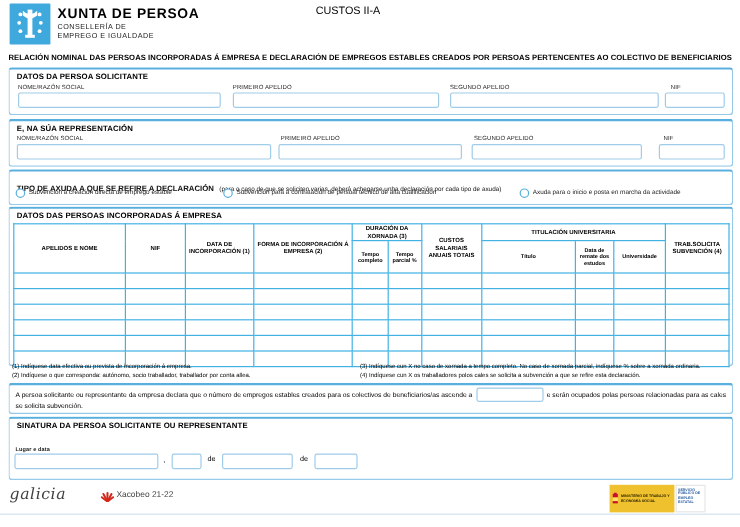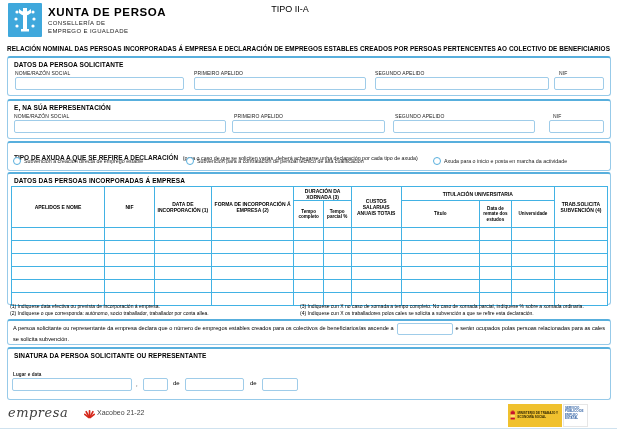--- a/index.html
+++ b/index.html
@@ -49,21 +49,21 @@
       <circle cx="25" cy="9" r="1.6" fill="#ffffff"></circle>
       <circle cx="8" cy="16" r="1.6" fill="#ffffff"></circle>
       <circle cx="26" cy="16" r="1.6" fill="#ffffff"></circle>
       <circle cx="9" cy="23" r="1.6" fill="#ffffff"></circle>
       <circle cx="25" cy="23" r="1.6" fill="#ffffff"></circle>
     </svg>
   </div>
   <div class="brand-big" style="left:48px;top:6px;">XUNTA DE PERSOA</div>
   <div class="brand-small" style="left:48px;top:20px;">CONSELLERÍA DE</div>
   <div class="brand-small" style="left:48px;top:28px;">EMPREGO E IGUALDADE</div>
-  <div class="anexo" style="left:240px;top:4px;width:100px;">TIPO II-A</div>
+  <div class="anexo" style="left:240px;top:4px;width:100px;">CUSTOS II-A</div>
 
   <div class="form-title" style="top:45px;">RELACIÓN NOMINAL DAS PERSOAS INCORPORADAS Á EMPRESA E DECLARACIÓN DE EMPREGOS ESTABLES CREADOS POR PERSOAS PERTENCENTES AO COLECTIVO DE BENEFICIARIOS</div>
 
   <div class="section" style="left:7px;top:56px;width:602px;height:37px;">
     <div class="sec-title" style="left:6px;top:3px;">DATOS DA PERSOA SOLICITANTE</div>
     <div class="lbl" style="left:7px;top:12px;">NOME/RAZÓN SOCIAL</div>
     <div class="lbl" style="left:186px;top:12px;">PRIMEIRO APELIDO</div>
     <div class="lbl" style="left:367px;top:12px;">SEGUNDO APELIDO</div>
     <div class="lbl" style="left:551px;top:12px;">NIF</div>
     <input class="ibox" style="left: 7px; top: 19px; width: 169px;">
@@ -241,21 +241,21 @@
     <div class="lbl" style="left:5px;top:23px;font-weight:bold;font-size:4.6px;">Lugar e data</div>
     <input class="ibox" style="left: 4px; top: 29px; width: 120px;">
     <div class="sig-de" style="left:128px;top:32px;">,</div>
     <input class="ibox" style="left: 135px; top: 29px; width: 25px;">
     <div class="sig-de" style="left:165px;top:31px;">de</div>
     <input class="ibox" style="left: 177px; top: 29px; width: 59px;">
     <div class="sig-de" style="left:242px;top:31px;">de</div>
     <input class="ibox" style="left: 254px; top: 29px; width: 36px;">
   </div>
 
-  <div class="galicia-script" style="left:8px;top:405px;">empresa</div>
+  <div class="galicia-script" style="left:8px;top:405px;">galicia</div>
   <svg class="abs" style="left:84px;top:408px;" width="11" height="11" viewBox="0 0 11 11">
     <g fill="#d5281b">
       <rect x="4.7" y="2" width="1.7" height="8" rx="0.8"></rect>
       <rect x="4.7" y="2" width="1.7" height="8" rx="0.8" transform="rotate(-28 5.5 10)"></rect>
       <rect x="4.7" y="2" width="1.7" height="8" rx="0.8" transform="rotate(28 5.5 10)"></rect>
       <rect x="4.7" y="3.2" width="1.6" height="6.8" rx="0.8" transform="rotate(-52 5.5 10)"></rect>
       <rect x="4.7" y="3.2" width="1.6" height="6.8" rx="0.8" transform="rotate(52 5.5 10)"></rect>
     </g>
   </svg>
   <div class="xacobeo-text" style="left:97px;top:409px;">Xacobeo 21-22</div>

